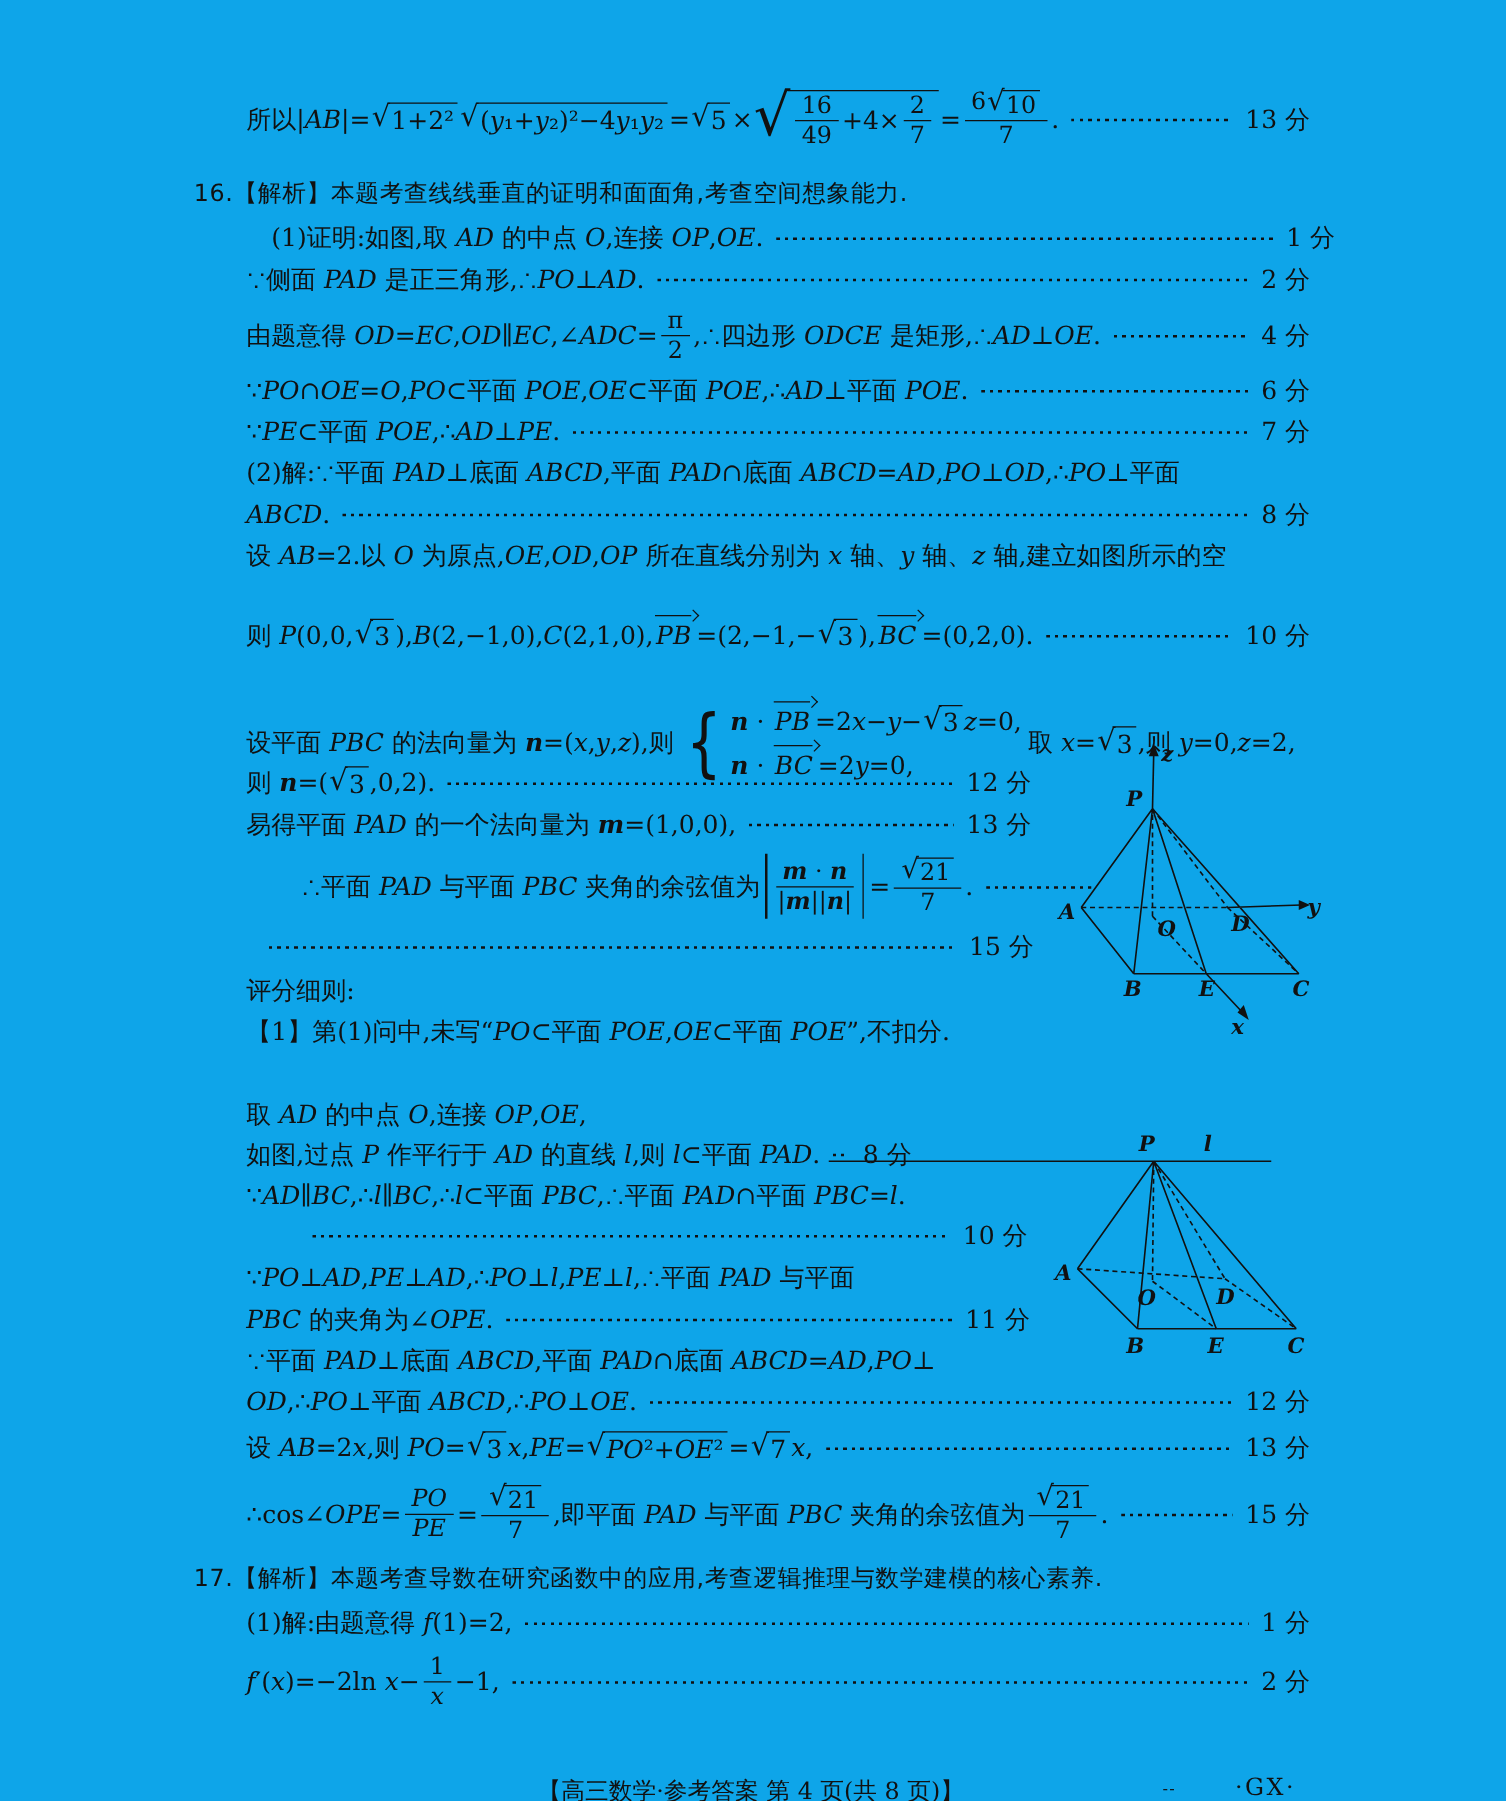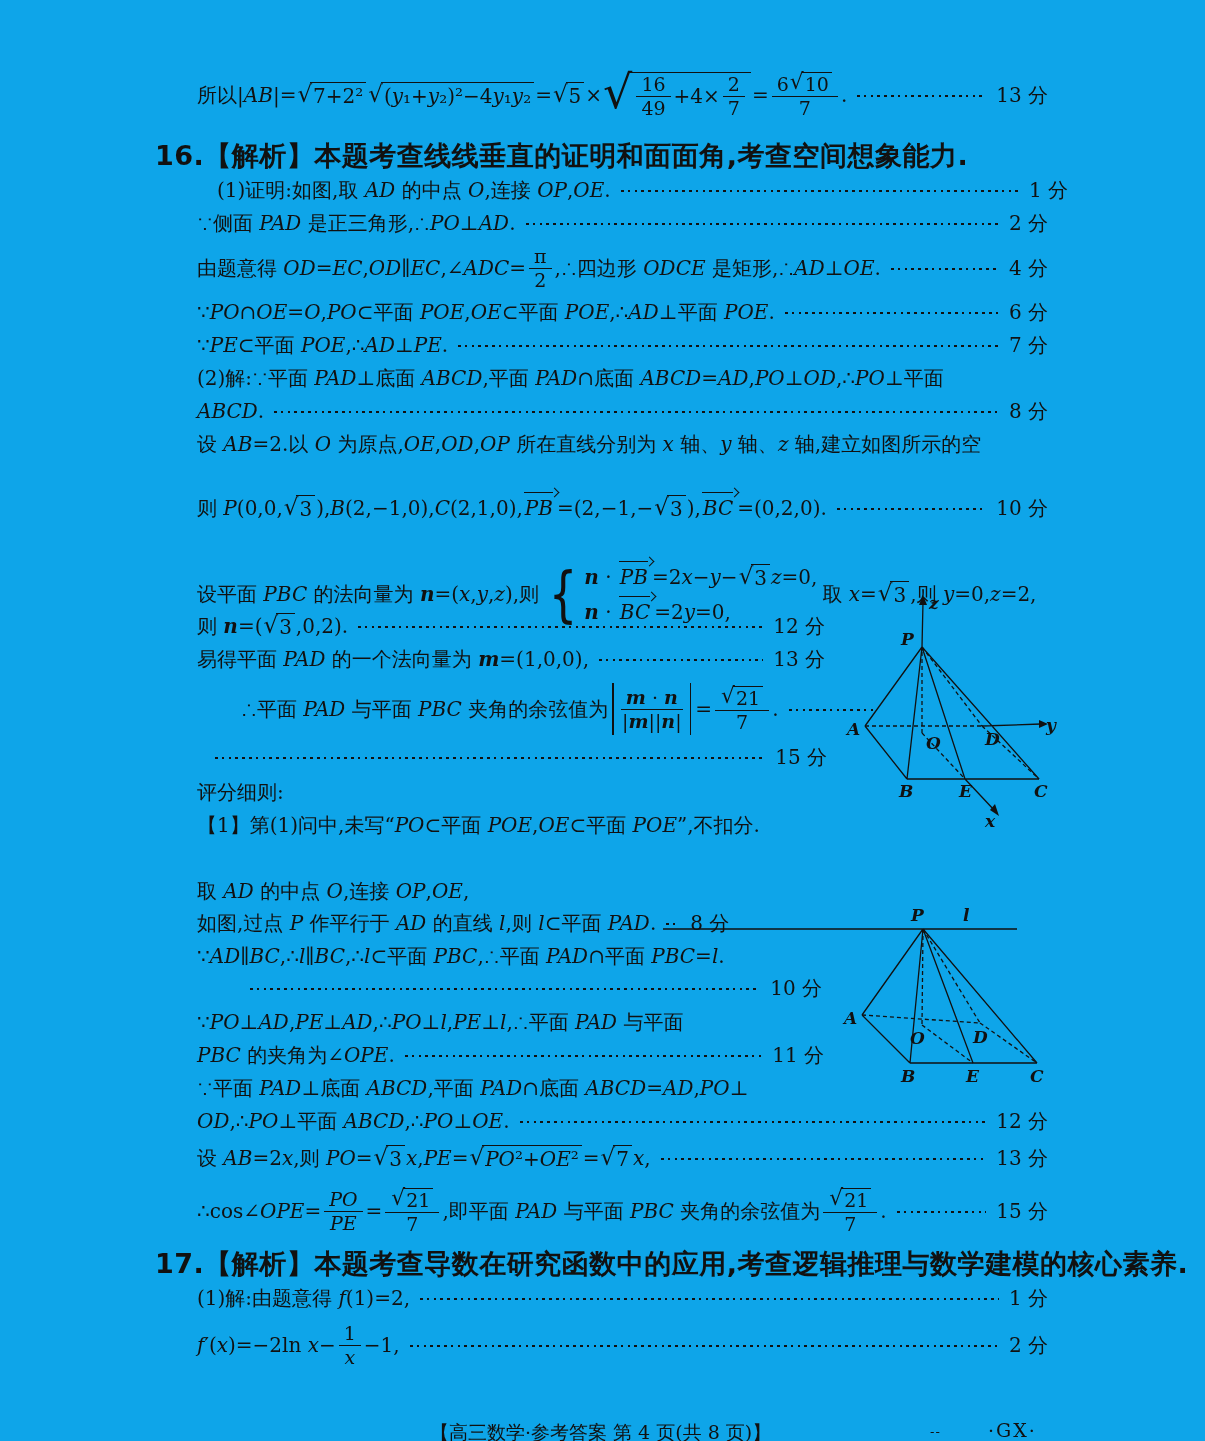--- a/index.html
+++ b/index.html
@@ -1,33 +1,33 @@
 <!DOCTYPE html>
 <html><head>
 <meta charset="utf-8">
 <style>
   html,body{margin:0;padding:0;background:#fff;}
   .page{position:relative;width:1205px;height:1441px;background:#0ea5e9;overflow:hidden;
         font-family:"DejaVu Serif","Liberation Serif",serif;font-size:20px;color:#111;padding-left:17px;}
   .line{position:absolute;display:flex;align-items:center;white-space:nowrap;line-height:1.25;}
-  .line.bold{font-weight:700;font-family:"DejaVu Sans","Liberation Sans",sans-serif;font-size:27px;letter-spacing:0.5px;}
+  .line.bold{font-weight:400;font-family:"DejaVu Sans","Liberation Sans",sans-serif;font-size:19px;letter-spacing:0.5px;}
   .cn{}
   .math{font-family:"DejaVu Serif","Liberation Serif",serif;}
   .math i{font-style:italic;}
   .vecb{font-style:italic;font-weight:700;}
   .vec{position:relative;display:inline-block;padding:3px 4px 0 2px;margin-top:-3px;}
   .vec::before{content:"";position:absolute;left:1px;right:4px;top:-1px;border-top:1.3px solid #111;}
   .vec::after{content:"";position:absolute;right:-1px;top:-4px;width:6px;height:6px;
               border-top:1.3px solid #111;border-right:1.3px solid #111;transform:rotate(45deg);}
   .sqrt{display:inline-flex;align-items:center;margin:0 1px;}
   .sqrt .sign{font-family:"DejaVu Sans","Liberation Sans",sans-serif;font-size:1.15em;margin-right:-2px;transform:translateY(-1px);}
   .sqrt .sign.big{font-size:2.3em;transform:translateY(-2px);}
   .sqrt .body{border-top:1.6px solid #111;padding:1px 3px 0;display:inline-flex;align-items:center;}
   .frac{display:inline-flex;flex-direction:column;align-items:center;margin:0 3px;line-height:1.1;font-size:0.95em;vertical-align:middle;}
-  .frac .n{border-bottom:1.3px solid #111;padding:0 5px 1px;display:inline-flex;align-items:flex-end;justify-content:center;}
+  .frac .n{border-bottom:1.3px solid #111;padding:0 5px 1px;display:inline-flex;align-items:flex-start;justify-content:center;}
   .frac .d{padding-top:1px;display:inline-flex;align-items:center;justify-content:center;}
   .cases{display:inline-flex;align-items:center;margin:0 5px;}
   .cases .brace{font-size:60px;line-height:1;font-family:"DejaVu Sans","Liberation Sans",sans-serif;
                 transform:scaleX(0.75);margin-right:2px;font-weight:400;}
   .cases .rows{display:inline-flex;flex-direction:column;gap:9px;}
   .cases .row{display:flex;align-items:center;white-space:nowrap;}
   .bigbar{display:inline-block;width:1.5px;height:52px;background:#111;margin:0 4px;}
   .dots{flex:1 1 20px;min-width:14px;height:2.6px;margin:2px 8px 0 10px;align-self:center;
         background-image:repeating-linear-gradient(90deg,#111 0 2.6px,transparent 2.6px 6.8px);}
   .score{white-space:nowrap;margin-left:2px;}
@@ -39,21 +39,21 @@
 <body>
 
 <div class="page">
 
   <div class="line" style="top:62px;left:197px;width:851px;height:66px;">
       <span class="cn">所以</span>
       <span class="math">|<i>AB</i>|=</span>
       <span class="sqrt">
         <span class="sign">√</span>
         <span class="body">
-          <span class="math">7+2²</span>
+          <span class="math">1+2²</span>
         </span>
       </span>
       <span class="sqrt">
         <span class="sign">√</span>
         <span class="body">
           <span class="math">(<i>y</i>₁+<i>y</i>₂)²−4<i>y</i>₁<i>y</i>₂</span>
         </span>
       </span>
       <span class="math">=</span>
       <span class="sqrt">

